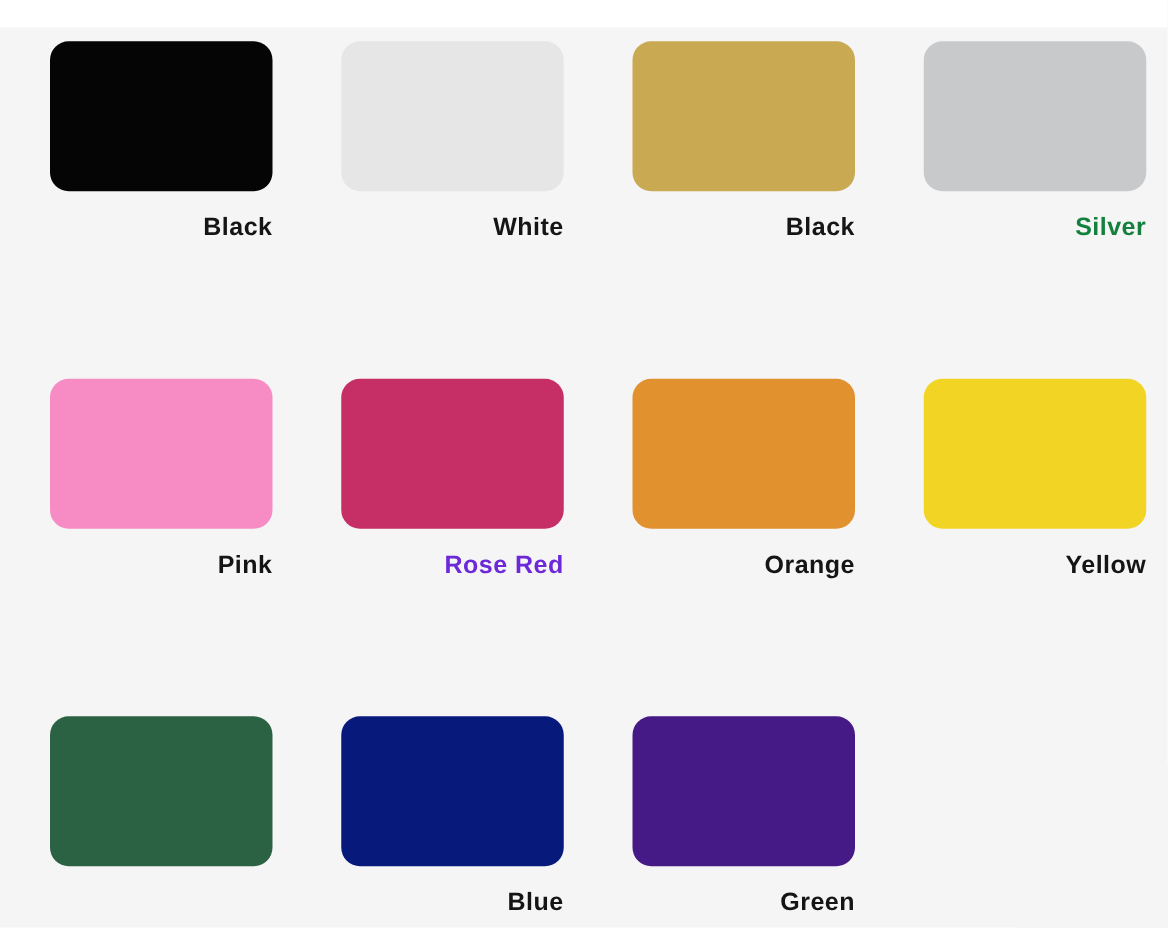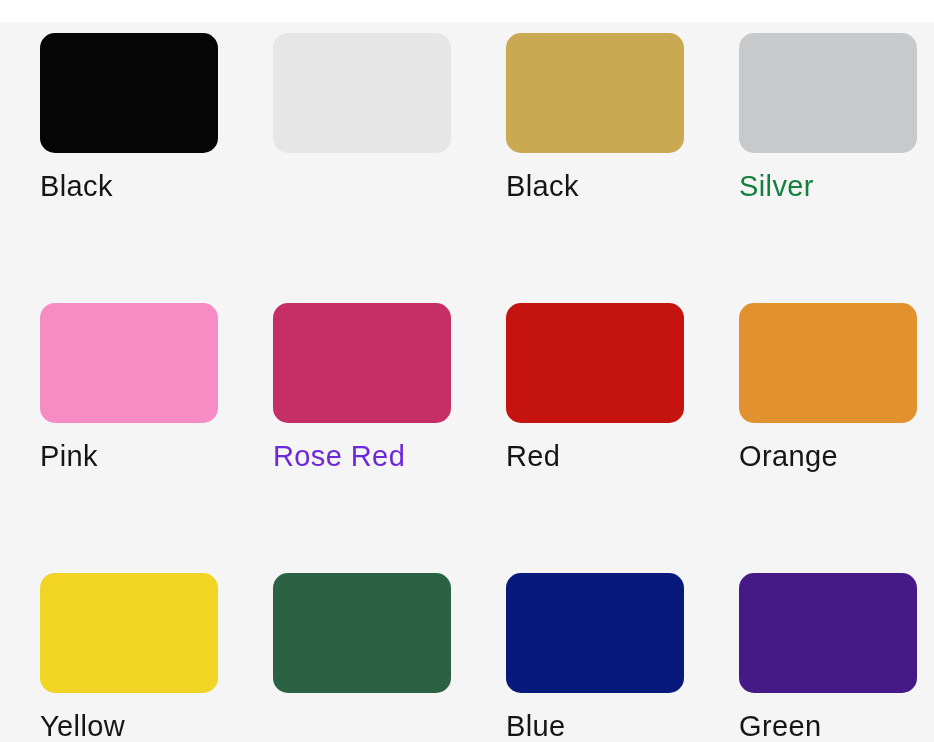--- a/index.html
+++ b/index.html
@@ -62,23 +62,23 @@
   }
 
   .swatch-chip {
     width: 178px;
     height: 120px;
     border-radius: 15px;
   }
 
   .swatch-label {
     width: 178px;
-    text-align: left;
-    font-size: 29px;
-    font-weight: normal;
+    text-align: right;
+    font-size: 20px;
+    font-weight: bold;
     color: #151515;
     letter-spacing: 0.4px;
     margin-top: 18px;
     line-height: 1.1;
     white-space: nowrap;
   }
 </style>
 </head>
 <body>
 
@@ -89,20 +89,21 @@
   <div class="swatch-board" style="background-color: rgb(245, 245, 245);">
     <div class="swatch-grid">
 
       <div class="swatch-cell">
         <div class="swatch-chip" style="background-color: rgb(5, 5, 5);"></div>
         <div class="swatch-label" style="color: rgb(21, 21, 21);">Black</div>
       </div>
 
       <div class="swatch-cell">
         <div class="swatch-chip" style="background-color: rgb(230, 230, 230);"></div>
+        <div class="swatch-label" style="color: rgb(21, 21, 21);">White</div>
       </div>
 
       <div class="swatch-cell">
         <div class="swatch-chip" style="background-color: rgb(202, 169, 83);"></div>
         <div class="swatch-label" style="color: rgb(21, 21, 21);">Black</div>
       </div>
 
       <div class="swatch-cell">
         <div class="swatch-chip" style="background-color: rgb(200, 201, 203);"></div>
         <div class="swatch-label" style="color: #15803d;">Silver</div>
@@ -111,24 +112,20 @@
       <div class="swatch-cell">
         <div class="swatch-chip" style="background-color: rgb(247, 140, 196);"></div>
         <div class="swatch-label" style="color: rgb(21, 21, 21);">Pink</div>
       </div>
 
       <div class="swatch-cell">
         <div class="swatch-chip" style="background-color: rgb(197, 47, 101);"></div>
         <div class="swatch-label" style="color: #6d28d9;">Rose Red</div>
       </div>
 
-      <div class="swatch-cell">
-        <div class="swatch-chip" style="background-color: rgb(197, 20, 15);"></div>
-        <div class="swatch-label" style="color: rgb(21, 21, 21);">Red</div>
-      </div>
 
       <div class="swatch-cell">
         <div class="swatch-chip" style="background-color: rgb(226, 145, 47);"></div>
         <div class="swatch-label" style="color: rgb(21, 21, 21);">Orange</div>
       </div>
 
       <div class="swatch-cell">
         <div class="swatch-chip" style="background-color: rgb(242, 213, 36);"></div>
         <div class="swatch-label" style="color: rgb(21, 21, 21);">Yellow</div>
       </div>

